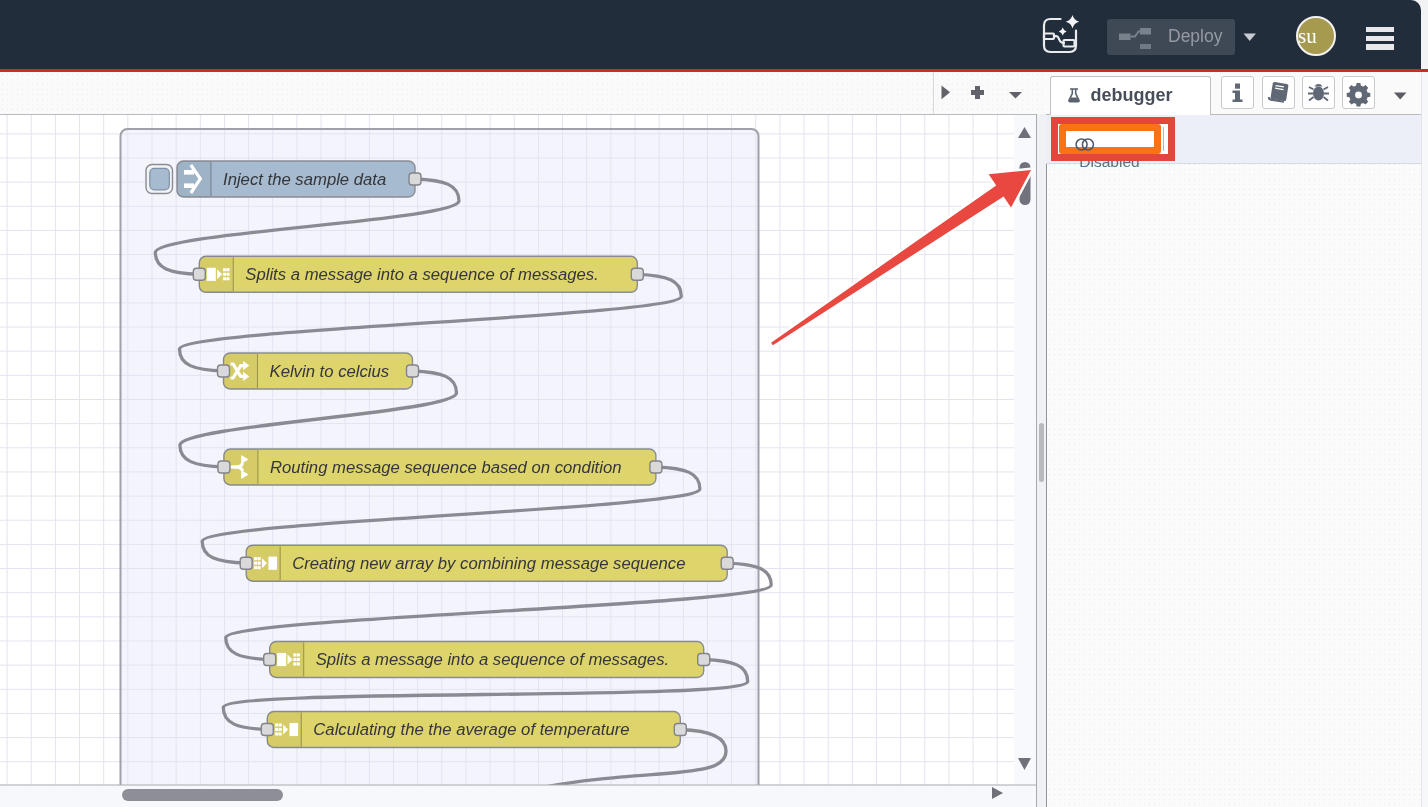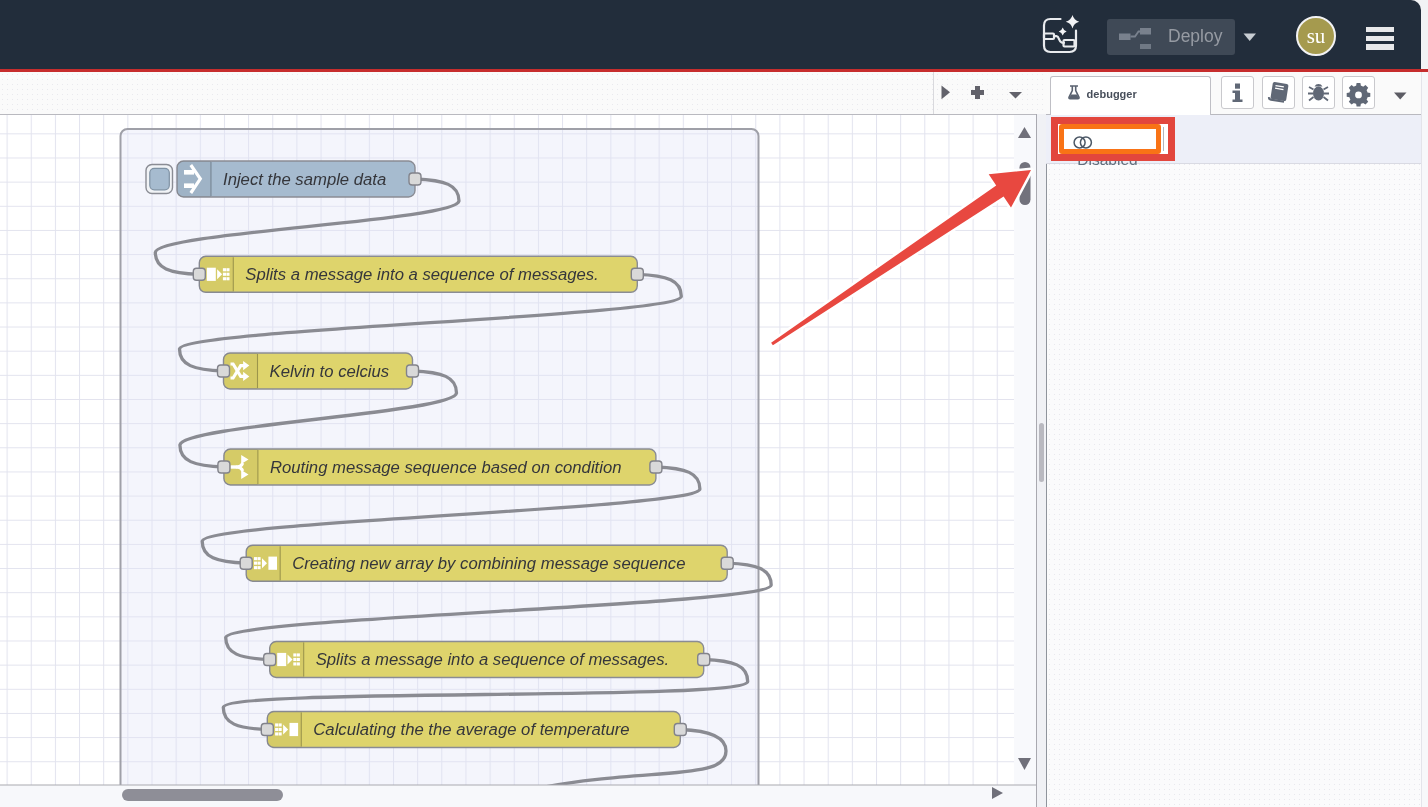--- a/index.html
+++ b/index.html
@@ -126,21 +126,21 @@
 <path d="M 45.5 2 v 13 M 39 8.5 h 13" stroke="#62626b" stroke-width="5"></path>
 <path d="M 77 8 L 90 8 L 83.5 14.5 Z" fill="#62626b"></path>
 </svg>
 
 <div style="position:absolute;left:1036px;top:114px;width:10px;height:693px;background:#f0f1f5;border-left:1.2px solid #a9a9b0;box-sizing:border-box"></div>
 <div style="position:absolute;left:1038.5px;top:423px;width:5px;height:59px;border-radius:3px;background:#b9b9c0"></div>
 
 <div style="position:absolute;left:1046px;top:71.5px;width:382px;height:735.5px;background:#fbfbfc;background-image:radial-gradient(#e9e9ee 0.8px,rgba(0,0,0,0) 0.9px);background-size:5px 5px;border-left:1.5px solid #8f949c;box-sizing:border-box"></div>
 <div style="position:absolute;left:1046px;top:71.5px;width:382px;height:43px;background:#fafafa;border-bottom:1px solid #b9b9bf;box-sizing:border-box"></div>
 <div style="position:absolute;left:1046px;top:115px;width:382px;height:48.5px;background:#edeff8;border-bottom:1px solid #d9dae3;box-sizing:border-box"></div>
-<div style="position:absolute;left:1049.5px;top:76px;width:161px;height:39px;background:#fff;border:1px solid #bfbfc5;border-bottom:none;border-radius:3px 3px 0 0;box-sizing:border-box;font-weight:bold;font-size:11px;color:#474e5a;padding:7.5px 0 0 16px"><svg width="14" height="15" viewBox="0 0 14 15" style="vertical-align:-2px">
+<div style="position:absolute;left:1049.5px;top:76px;width:161px;height:39px;background:#fff;border:1px solid #bfbfc5;border-bottom:none;border-radius:3px 3px 0 0;box-sizing:border-box;font-weight:bold;font-size:18px;color:#474e5a;padding:7.5px 0 0 16px"><svg width="14" height="15" viewBox="0 0 14 15" style="vertical-align:-2px">
       <path d="M 3.8 1 h 6.4 M 5.3 1.2 V 5.6 L 2.2 11.8 Q 1.3 13.6 3.2 13.6 H 10.8 Q 12.7 13.6 11.8 11.8 L 8.7 5.6 V 1.2" fill="none" stroke="#5a6270" stroke-width="1.6" stroke-linecap="square"></path>
       <path d="M 4 9.6 H 10 L 11.4 12.3 Q 11.9 13.4 10.6 13.4 H 3.4 Q 2.1 13.4 2.6 12.3 Z" fill="#5a6270"></path>
     </svg>&nbsp; debugger</div>
 <div style="position:absolute;left:1221px;top:76px;width:33px;height:33px;background:#fff;border:1px solid #c9c9cd;border-radius:3px;box-sizing:border-box;text-align:center"><svg width="31" height="31" viewBox="0 0 31 31">
       <g fill="#606876">
         <rect x="13" y="6.5" width="5" height="5.2"></rect>
         <path d="M 10.5 13.5 h 7.5 v 9 h 2.5 v 2.5 h -10 v -2.5 h 2.5 v -6.5 h -2.5 Z"></path>
       </g>
     </svg></div>
 <div style="position:absolute;left:1262px;top:76px;width:33px;height:33px;background:#fff;border:1px solid #c9c9cd;border-radius:3px;box-sizing:border-box;text-align:center"><svg width="31" height="31" viewBox="0 0 31 31">
@@ -163,21 +163,21 @@
 <div style="position:absolute;left:1342px;top:76px;width:33px;height:33px;background:#fff;border:1px solid #c9c9cd;border-radius:3px;box-sizing:border-box;text-align:center"><svg width="31" height="31" viewBox="0 0 31 31">
       <g fill="#606876">
         <path d="M 13.6 6 h 3.8 l 0.5 2.8 a 7 7 0 0 1 2.2 0.9 l 2.4 -1.6 l 2.7 2.7 l -1.6 2.4 a 7 7 0 0 1 0.9 2.2 l 2.8 0.5 v 3.8 l -2.8 0.5 a 7 7 0 0 1 -0.9 2.2 l 1.6 2.4 l -2.7 2.7 l -2.4 -1.6 a 7 7 0 0 1 -2.2 0.9 l -0.5 2.8 h -3.8 l -0.5 -2.8 a 7 7 0 0 1 -2.2 -0.9 l -2.4 1.6 l -2.7 -2.7 l 1.6 -2.4 a 7 7 0 0 1 -0.9 -2.2 l -2.8 -0.5 v -3.8 l 2.8 -0.5 a 7 7 0 0 1 0.9 -2.2 l -1.6 -2.4 l 2.7 -2.7 l 2.4 1.6 a 7 7 0 0 1 2.2 -0.9 Z"></path>
         <circle cx="15.5" cy="17.9" r="3.4" fill="#fff"></circle>
       </g>
     </svg></div>
 <svg width="16" height="10" style="position:absolute;left:1393px;top:91px">
     <path d="M 1 1.5 L 13.5 1.5 L 7.2 8.5 Z" fill="#5c5c64"></path>
   </svg>
 <div style="position:absolute;left:1058px;top:124px;width:110px;height:29.5px;background:#fff"></div>
-<div style="position:absolute;left:1059px;top:124px;width:102px;height:30px;background:#fff;border:5px solid #f97316;border-radius:3px;box-sizing:border-box;font-size:15.5px;color:#616f7d;padding:4px 0 0 9px"><svg width="20" height="15" viewBox="0 0 20 15" style="vertical-align:-2.5px">
+<div style="position:absolute;left:1059px;top:124px;width:102px;height:30px;background:#fff;border:7px solid #f97316;border-radius:3px;box-sizing:border-box;font-size:15.5px;color:#616f7d;padding:4px 0 0 9px"><svg width="20" height="15" viewBox="0 0 20 15" style="vertical-align:-2.5px">
       <circle cx="6.6" cy="7.5" r="5.5" fill="none" stroke="#4c5866" stroke-width="1.5"></circle>
       <circle cx="12.9" cy="7.5" r="5.5" fill="none" stroke="#4c5866" stroke-width="1.5"></circle>
     </svg>&nbsp;Disabled</div>
 <div style="position:absolute;left:1163px;top:127px;width:0;height:24px;border-left:1.5px solid #b4b4ba"></div>
 <div style="position:absolute;left:1051px;top:117px;width:124px;height:43.5px;border:7px solid #e2463d;box-sizing:border-box;z-index:30"></div>
 <div style="position:absolute;left:1420.5px;top:72px;width:7.5px;height:735px;background:#f7f8fa;border-left:1px solid #e4e4ea;box-sizing:border-box;z-index:35"></div>
 
 <div style="position:absolute;left:0;top:0;width:1428px;height:68.5px;background:#f2f3f5"></div>
 <div style="position:absolute;left:0;top:0;width:1421px;height:68.5px;background:#222d3b;border-radius:0 10px 0 0"></div>
 <div style="position:absolute;left:0;top:68.5px;width:1428px;height:3.5px;background:#c62d2d"></div>
@@ -198,20 +198,20 @@
         <rect x="21" y="3" width="11" height="6.5"></rect>
         <rect x="21" y="19" width="11" height="5.5" opacity="0.85"></rect>
       </g>
       <path d="M 11.5 11.5 L 16 11.5 L 19.5 6.5 L 21.5 6.5" fill="none" stroke="#79818d" stroke-width="1.8"></path>
     </svg>
   <span style="position:absolute;left:61px;top:7px;font-size:17.5px;color:#969ba3">Deploy</span>
   <svg width="15" height="9" style="position:absolute;left:136px;top:14px">
       <path d="M 0.5 0.5 L 13 0.5 L 6.7 8 Z" fill="#c7ccd2"></path>
     </svg>
 </div>
-<div style="position:absolute;left:1296px;top:16px;width:40px;height:40px;border-radius:50%;background:#a59a4e;border:2.5px solid #f2f2f4;box-sizing:border-box;text-align:center;font-family:'Liberation Serif',serif;font-size:21px;color:#fff;line-height:36px">su</div>
+<div style="position:absolute;left:1296px;top:16px;width:40px;height:40px;border-radius:50%;background:#a59a4e;border:2.5px solid #f2f2f4;box-sizing:border-box;font-family:'Liberation Serif',serif;font-size:21px;color:#fff;line-height:36px">su</div>
 <div style="position:absolute;left:1366px;top:26.5px;width:28px;height:5.6px;background:#e8e8ea"></div>
 <div style="position:absolute;left:1366px;top:35.9px;width:28px;height:5.6px;background:#e8e8ea"></div>
 <div style="position:absolute;left:1366px;top:44.4px;width:28px;height:5.6px;background:#e8e8ea"></div>
 
 <svg width="1428" height="807" style="position:absolute;left:0;top:0;z-index:40;pointer-events:none">
     <polygon points="1031.0,170.0 988.7,174.3 996.2,185.4 771.1,342.7 772.9,345.3 1003.6,196.4 1011.0,207.5" fill="#e84840" stroke="#ffffff" stroke-width="5" paint-order="stroke" stroke-linejoin="round"></polygon>
   </svg>
 
 </body></html>

